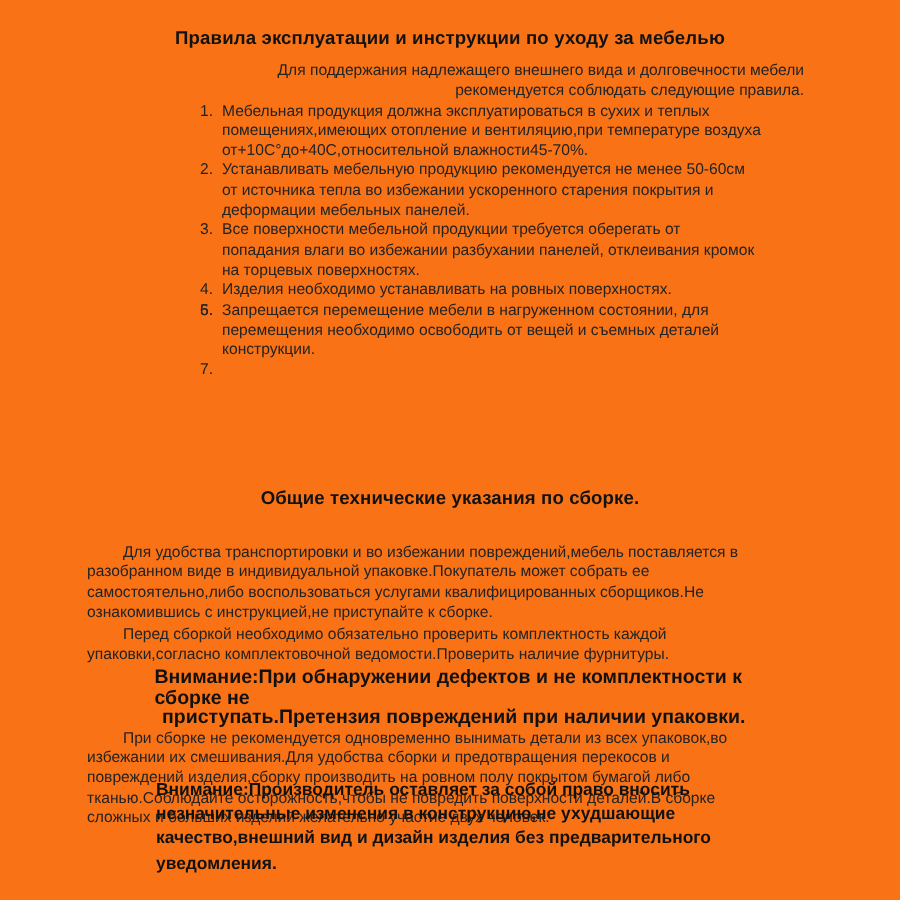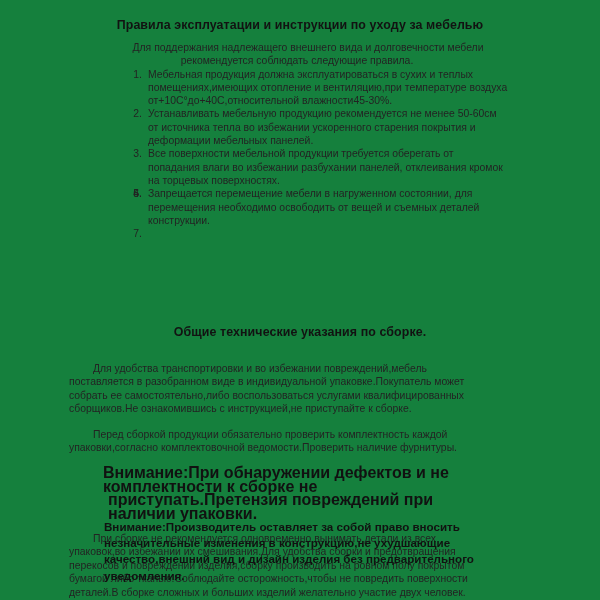--- a/index.html
+++ b/index.html
@@ -14,21 +14,21 @@
     font-family: "Liberation Sans", "DejaVu Sans", sans-serif;
     color: #1b1b1b;
     overflow: hidden;
   }
 
   .page {
     position: relative;
     width: 600px;
     height: 600px;
     box-sizing: border-box;
-    background: #15803d;
+    background: #f97316;
   }
 
   
   .section-care {
     position: absolute;
     left: 0;
     top: 0;
     width: 600px;
   }
 
@@ -37,25 +37,25 @@
     padding: 18px 0 0 0;
     text-align: center;
     font-size: 12.4px;
     font-weight: bold;
     letter-spacing: 0.1px;
     color: #121212;
   }
 
   .intro-care {
     margin: 0;
-    padding: 9px 116px 0 110px;
+    padding: 9px 64px 0 110px;
     font-size: 10.4px;
     line-height: 13.3px;
     text-indent: 22px;
-    text-align: center;
+    text-align: right;
     color: #232323;
   }
 
   ol.rules {
     margin: 0;
     padding: 0;
     list-style: none;
     font-size: 10.4px;
     line-height: 13.3px;
     color: #232323;
@@ -87,36 +87,36 @@
     margin: 12px;
     padding: 0;
     text-align: center;
     font-size: 12.4px;
     font-weight: bold;
     letter-spacing: 0.1px;
     color: #121212;
   }
 
   .para-assembly {
-    margin: 12px;
+    margin: 1px;
     padding: 0 100px 0 57px;
     font-size: 10.4px;
     line-height: 13.4px;
     text-indent: 24px;
     text-align: left;
     color: #232323;
   }
   .para-assembly.gap-top {
     padding-top: 11px;
   }
 
   .warning-inline {
     margin: 0;
     padding: 0 100px 0 103px;
-    font-size: 16px;
+    font-size: 13px;
     line-height: 13.4px;
     font-weight: bold;
     text-indent: 0;
     color: #111111;
   }
   .warning-inline .cont {
     display: block;
     padding-left: 5px;
   }
 
@@ -143,53 +143,54 @@
 
   <section class="section-care">
 
     <h1 class="title-care">Правила эксплуатации и инструкции по уходу за мебелью</h1>
 
     <p class="intro-care">Для поддержания надлежащего внешнего вида и долговечности мебели рекомендуется соблюдать следующие правила.</p>
 
     <ol class="rules">
       <li>
         <span class="marker">1.</span>
-        <span>Мебельная продукция должна эксплуатироваться в сухих и теплых помещениях,имеющих отопление и вентиляцию,при температуре воздуха от+10C°до+40C,относительной влажности45-30%.</span>
+        <span>Мебельная продукция должна эксплуатироваться в сухих и теплых помещениях,имеющих отопление и вентиляцию,при температуре воздуха от+10C°до+40C,относительной влажности45-70%.</span>
       </li>
       <li>
         <span class="marker">2.</span>
         <span>Устанавливать мебельную продукцию рекомендуется не менее 50-60см от источника тепла во избежании ускоренного старения покрытия и деформации мебельных панелей.</span>
       </li>
       <li>
         <span class="marker">3.</span>
         <span>Все поверхности мебельной продукции требуется оберегать от попадания влаги во избежании разбухании панелей, отклеивания кромок на торцевых поверхностях.</span>
       </li>
       <li>
         <span class="marker">4.</span>
+        <span>Изделия необходимо устанавливать на ровных поверхностях.</span>
       </li>
       <li>
         <span class="marker">5.</span>
       </li>
       <li>
         <span class="marker">6.</span>
         <span>Запрещается перемещение мебели в нагруженном состоянии, для перемещения необходимо освободить от вещей и съемных деталей конструкции.</span>
       </li>
       <li>
         <span class="marker">7.</span>
       </li>
     </ol>
   </section>
 
   <section class="section-assembly">
 
     <h2 class="title-assembly">Общие технические указания по сборке.</h2>
 
     <p class="para-assembly gap-top">Для удобства транспортировки и во избежании повреждений,мебель поставляется в разобранном виде в индивидуальной упаковке.Покупатель может собрать ее самостоятельно,либо воспользоваться услугами квалифицированных сборщиков.Не ознакомившись с инструкцией,не приступайте к сборке.</p>
 
-    <p class="para-assembly">Перед сборкой продукции обязательно проверить комплектность каждой упаковки,согласно комплектовочной ведомости.Проверить наличие фурнитуры.</p>
+    <p class="para-assembly">Перед сборкой необходимо обязательно проверить комплектность каждой упаковки,согласно комплектовочной ведомости.Проверить наличие фурнитуры.</p>
 
     <p class="warning-inline">
       <span>Внимание:При обнаружении дефектов и не комплектности к сборке не</span>
       <span class="cont">приступать.Претензия повреждений при наличии упаковки.</span>
     </p>
 
     <p class="para-assembly">При сборке не рекомендуется одновременно вынимать детали из всех упаковок,во избежании их смешивания.Для удобства сборки и предотвращения перекосов и повреждений изделия,сборку производить на ровном полу покрытом бумагой либо тканью.Соблюдайте осторожность,чтобы не повредить поверхности деталей.В сборке сложных и больших изделий желательно участие двух человек.</p>
   </section>
 
   <p class="final-notice">Внимание:Производитель оставляет за собой право вносить незначительные изменения в конструкцию,не ухудшающие качество,внешний вид и дизайн изделия без предварительного уведомления.</p>

